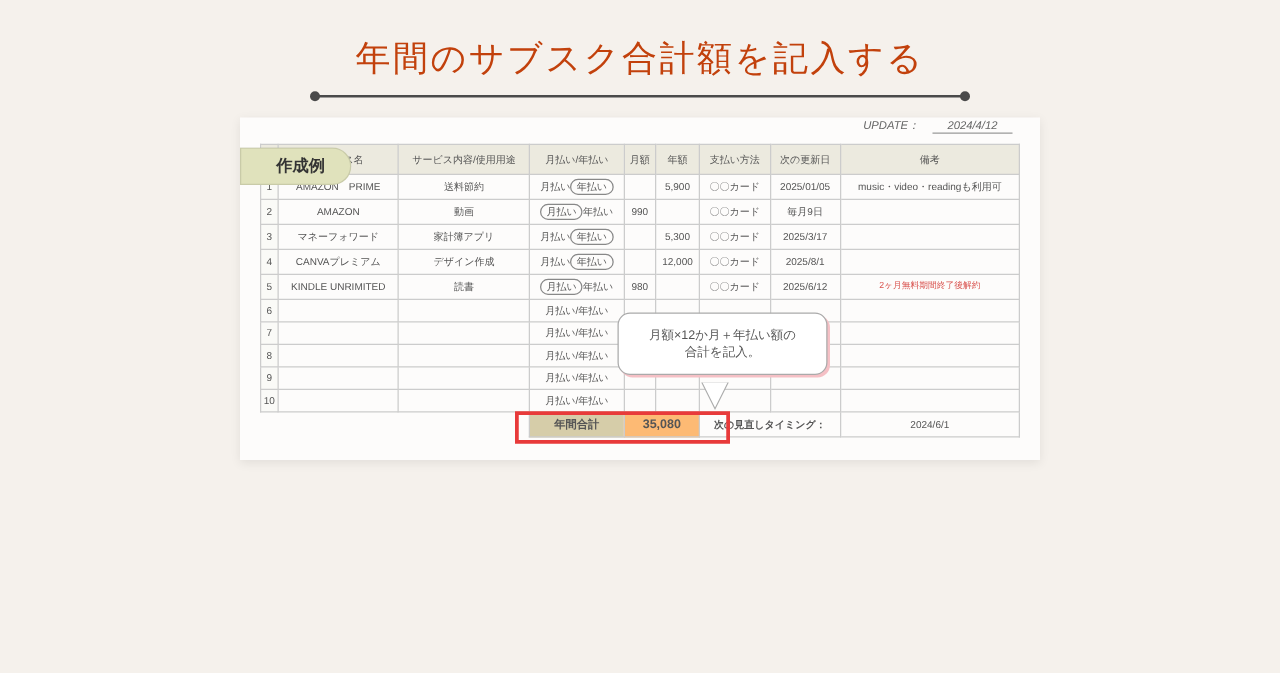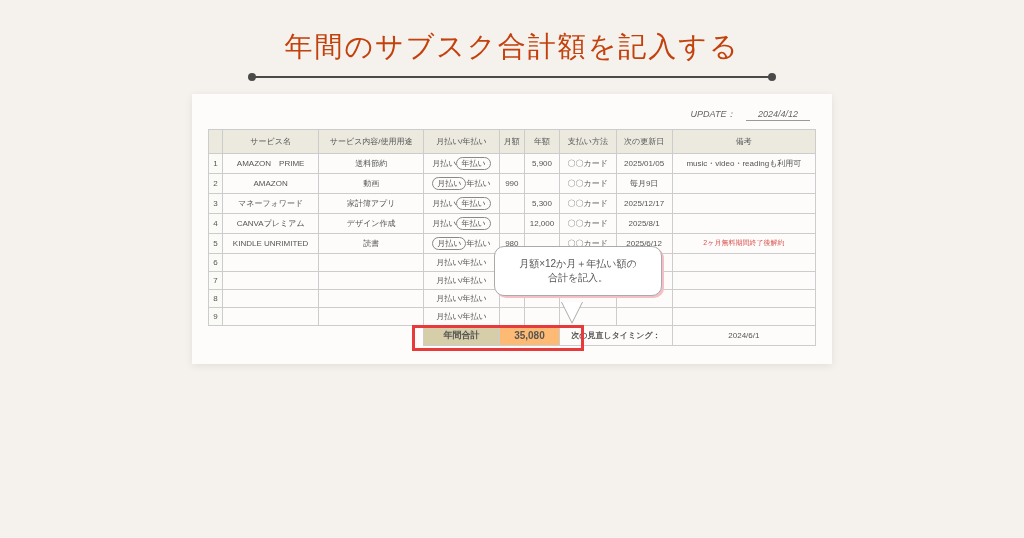--- a/index.html
+++ b/index.html
@@ -33,21 +33,21 @@
   width: 8px; height: 8px;
   background: #4a4a4a;
   border-radius: 50%;
 }
 .title-underline::before { left: -4px; }
 .title-underline::after { right: -4px; }
 .sheet {
   background: #fdfcfb;
   width: 640px;
   margin: 16px auto 0;
-  padding: 14px 16px 18px;
+  padding: 0 16px 18px;
   box-shadow: 0 2px 8px rgba(0,0,0,0.08);
   position: relative;
 }
 .update-row {
   text-align: right;
   font-size: 9px;
   color: #666;
   font-style: italic;
   padding-right: 6px;
 }
@@ -158,20 +158,21 @@
 <body>
 
 <div class="main-title">年間のサブスク合計額を記入する</div>
 <div class="title-underline"></div>
 
 <div class="sheet">
   <div class="update-row">
     <span class="label">UPDATE：</span>
     <span class="val">2024/4/12</span>
   </div>
+  <div class="badge">作成例</div>
 
   <table>
     <thead>
       <tr>
         <th></th>
         <th>サービス名</th>
         <th>サービス内容/使用用途</th>
         <th>月払い/年払い</th>
         <th>月額</th>
         <th>年額</th>
@@ -204,21 +205,21 @@
           <td></td>
         </tr>
         <tr>
           <td class="num">3</td>
           <td>マネーフォワード</td>
           <td>家計簿アプリ</td>
           <td><span>月払い</span><span class="circle">年払い</span></td>
           <td></td>
           <td>5,300</td>
           <td>〇〇カード</td>
-          <td>2025/12/17</td>
+          <td>2025/3/17</td>
           <td></td>
         </tr>
         <tr>
           <td class="num">4</td>
           <td>CANVAプレミアム</td>
           <td>デザイン作成</td>
           <td><span>月払い</span><span class="circle">年払い</span></td>
           <td></td>
           <td>12,000</td>
           <td>〇〇カード</td>
@@ -264,20 +265,31 @@
           <td></td>
           <td>月払い/年払い</td>
           <td></td>
           <td></td>
           <td></td>
           <td></td>
           <td></td>
         </tr>
         <tr>
           <td class="num">9</td>
+          <td></td>
+          <td></td>
+          <td>月払い/年払い</td>
+          <td></td>
+          <td></td>
+          <td></td>
+          <td></td>
+          <td></td>
+        </tr>
+        <tr>
+          <td class="num">10</td>
           <td></td>
           <td></td>
           <td>月払い/年払い</td>
           <td></td>
           <td></td>
           <td></td>
           <td></td>
           <td></td>
         </tr>
       </tbody>

